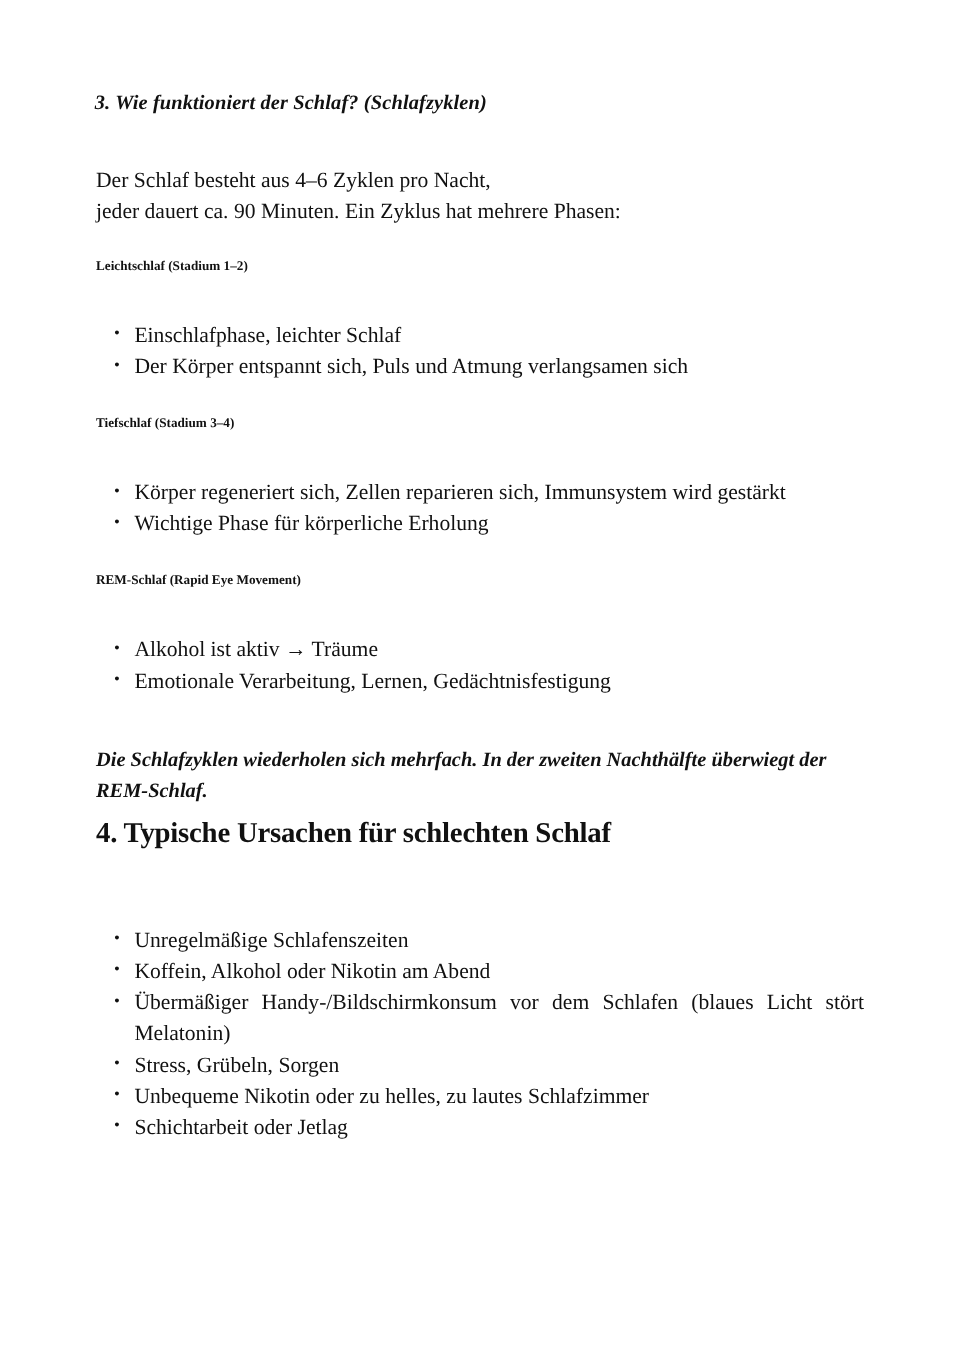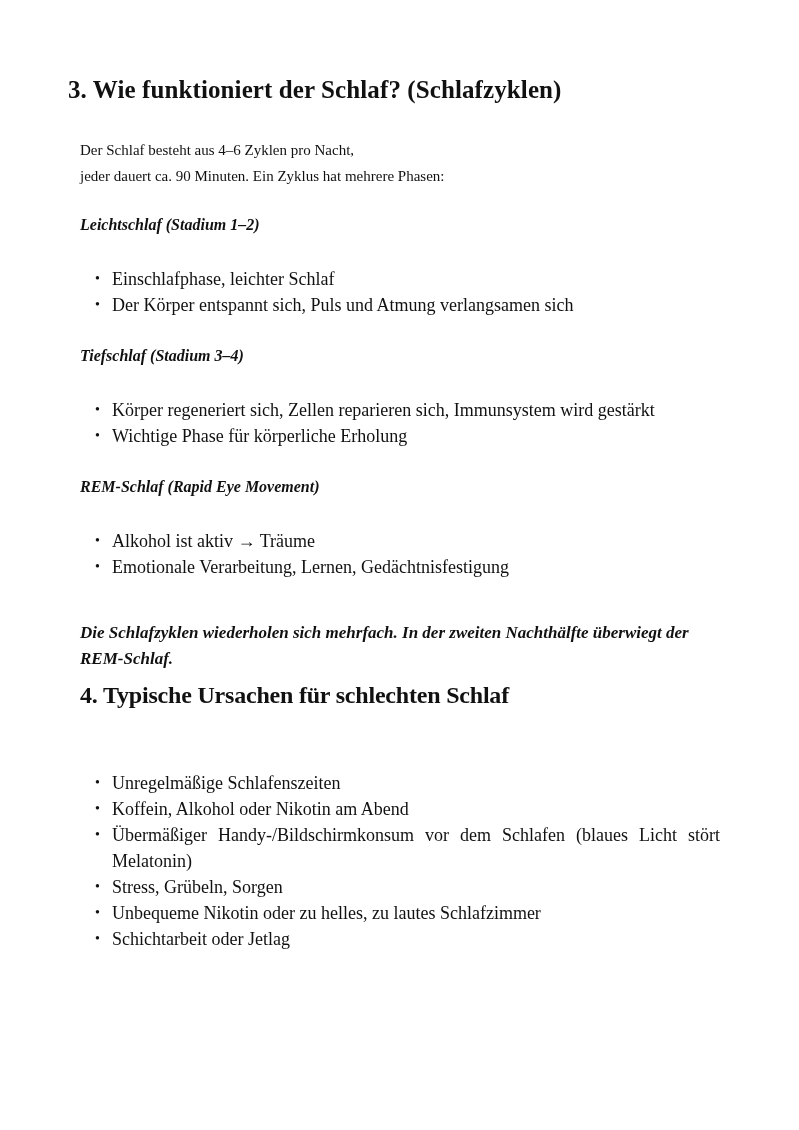--- a/index.html
+++ b/index.html
@@ -3,27 +3,27 @@
 <meta charset="utf-8">
 <style>
   html, body { margin: 0; padding: 0; background: #ffffff; }
   body {
     width: 799px; height: 1130px; overflow: hidden; position: relative;
     font-family: "Liberation Serif", "DejaVu Serif", serif; color: #111111;
   }
   .page { position: absolute; left: 0; top: 0; width: 799px; height: 1130px; }
   .abs { position: absolute; white-space: nowrap; }
   .h3 {
-    left: 68px; top: 76px; font-size: 25px; font-weight: bold; letter-spacing: 0.1px;
+    left: 79px; top: 76px; font-size: 17px; font-weight: bold; font-style: italic; letter-spacing: 0.1px;
   }
   .h4 {
     left: 80px; top: 682px; font-size: 24px; font-weight: bold; letter-spacing: -0.2px;
   }
-  .para { left: 80px; font-size: 15px; line-height: 26px; }
-  .sub { left: 80px; font-size: 16px; font-weight: bold; font-style: italic; }
+  .para { left: 80px; font-size: 18px; line-height: 26px; }
+  .sub { left: 80px; font-size: 11px; font-weight: bold; }
   .note { left: 80px; width: 640px; font-size: 17px; font-weight: bold; font-style: italic; line-height: 26px; white-space: normal; }
   ul.bl { position: absolute; left: 80px; margin: 0; padding: 0; list-style: none; width: 640px; }
   ul.bl li { position: relative; padding-left: 32px; font-size: 18px; line-height: 26px; }
   ul.bl li .bullet { position: absolute; left: 15px; top: 0; font-size: 14px; }
   ul.bl li .txt { display: block; }
   .justify { text-align: justify; text-align-last: left; }
 </style>
 </head>
 <body>
 

